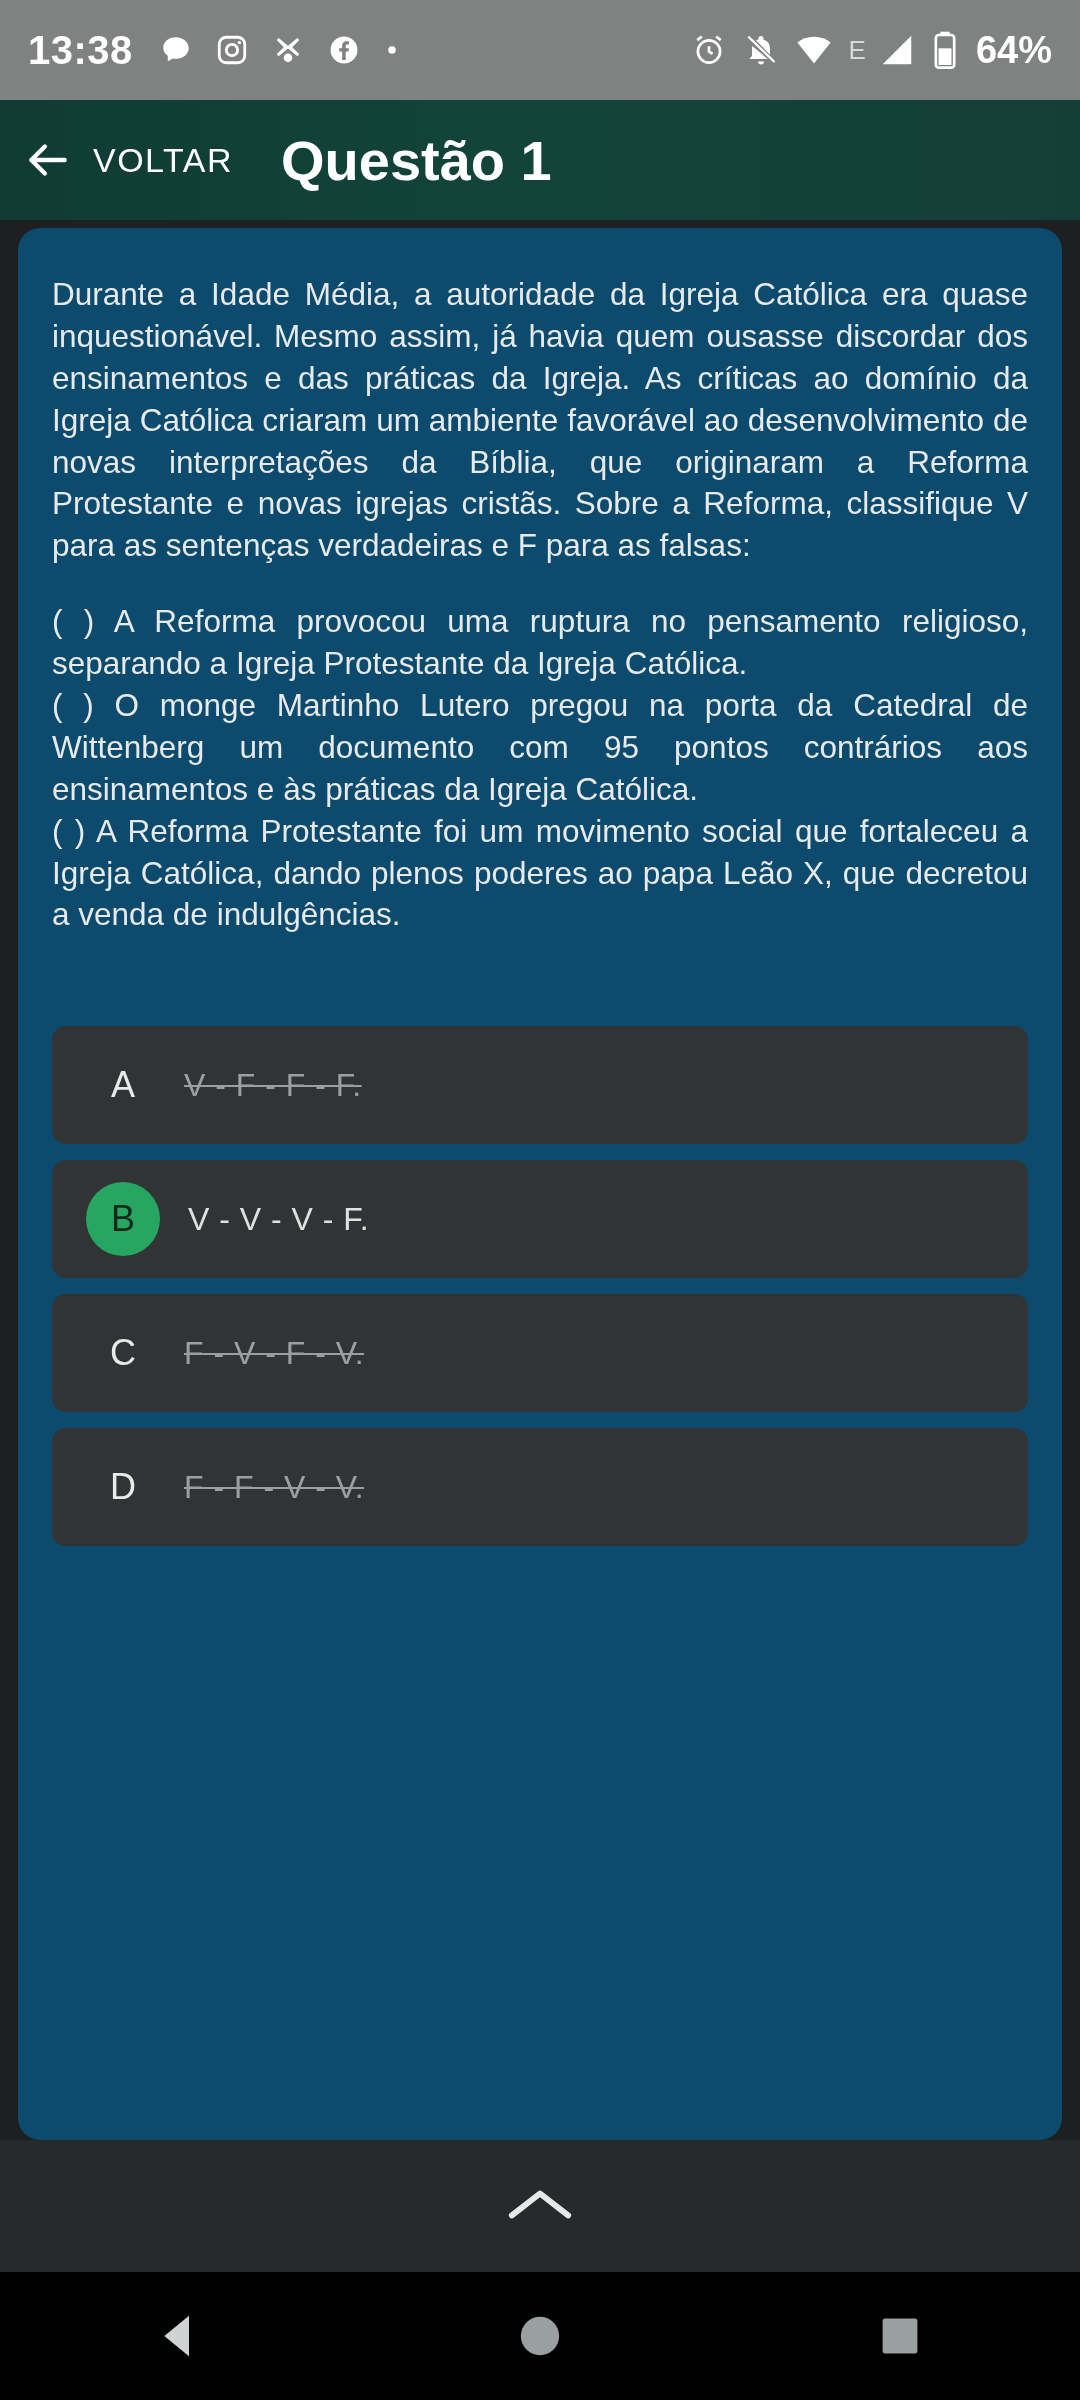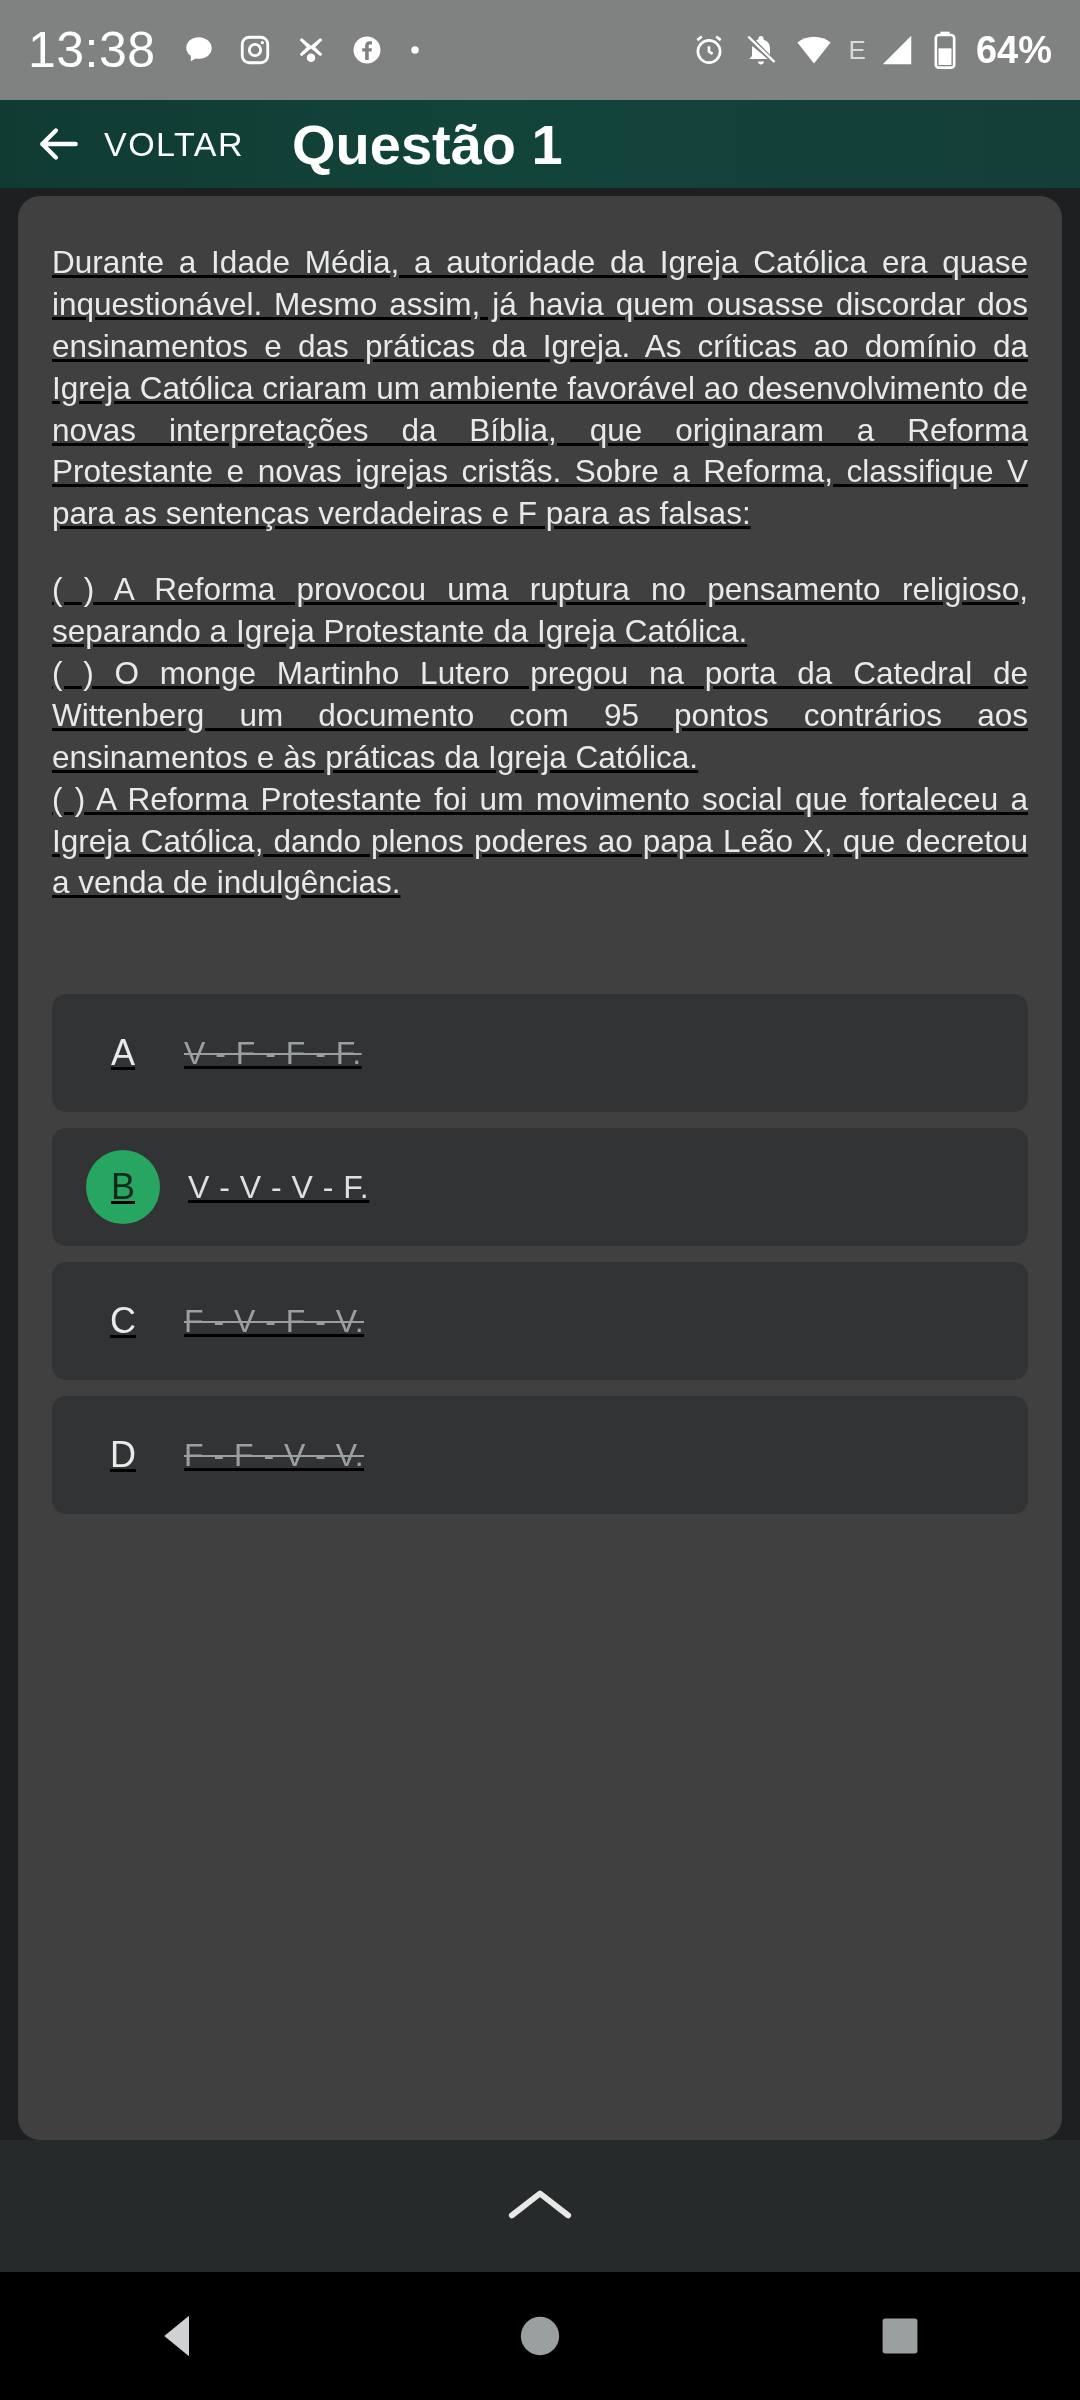--- a/index.html
+++ b/index.html
@@ -23,23 +23,24 @@
   .status-bar {
     height: 100px;
     background: #7f8280;
     display: flex;
     align-items: center;
     padding: 0 28px;
     color: #ffffff;
     flex: 0 0 auto;
   }
   .status-clock {
-    font-size: 50px;
+    font-size: 40px;
     letter-spacing: 0.5px;
     margin-right: 26px;
+    font-weight: bold;
   }
   .status-left-icons {
     display: flex;
     align-items: center;
     gap: 22px;
     flex: 1 1 auto;
   }
   .status-right-icons {
     display: flex;
     align-items: center;
@@ -52,25 +53,25 @@
     margin-left: 2px;
   }
   .net-e {
     font-size: 26px;
     color: #d8dada;
     margin-right: -4px;
   }
 
   
   .app-bar {
-    height: 88px;
+    height: 120px;
     background: linear-gradient(90deg, #0f3b33 0%, #12443a 45%, #143f39 100%);
     display: flex;
     align-items: center;
-    padding: 0 34px;
+    padding: 0 23px;
     color: #ffffff;
     flex: 0 0 auto;
   }
   .back-group {
     display: flex;
     align-items: center;
     gap: 20px;
   }
   .back-label {
     font-size: 34px;
@@ -88,25 +89,24 @@
     position: relative;
     background: #1d1f20;
     overflow: hidden;
   }
   .card {
     position: absolute;
     left: 18px;
     right: 18px;
     top: 8px;
     bottom: 132px;
-    background: #404040;
+    background: #0c4a6e;
     border-radius: 22px;
     padding: 46px 34px 0 34px;
     overflow: hidden;
-    text-decoration: underline;
   }
   .q-text {
     color: #e8eaea;
     font-size: 31.5px;
     line-height: 1.33;
     text-align: justify;
   }
   .q-text p { margin-bottom: 0; }
   .spacer-line { height: 34px; }
 

